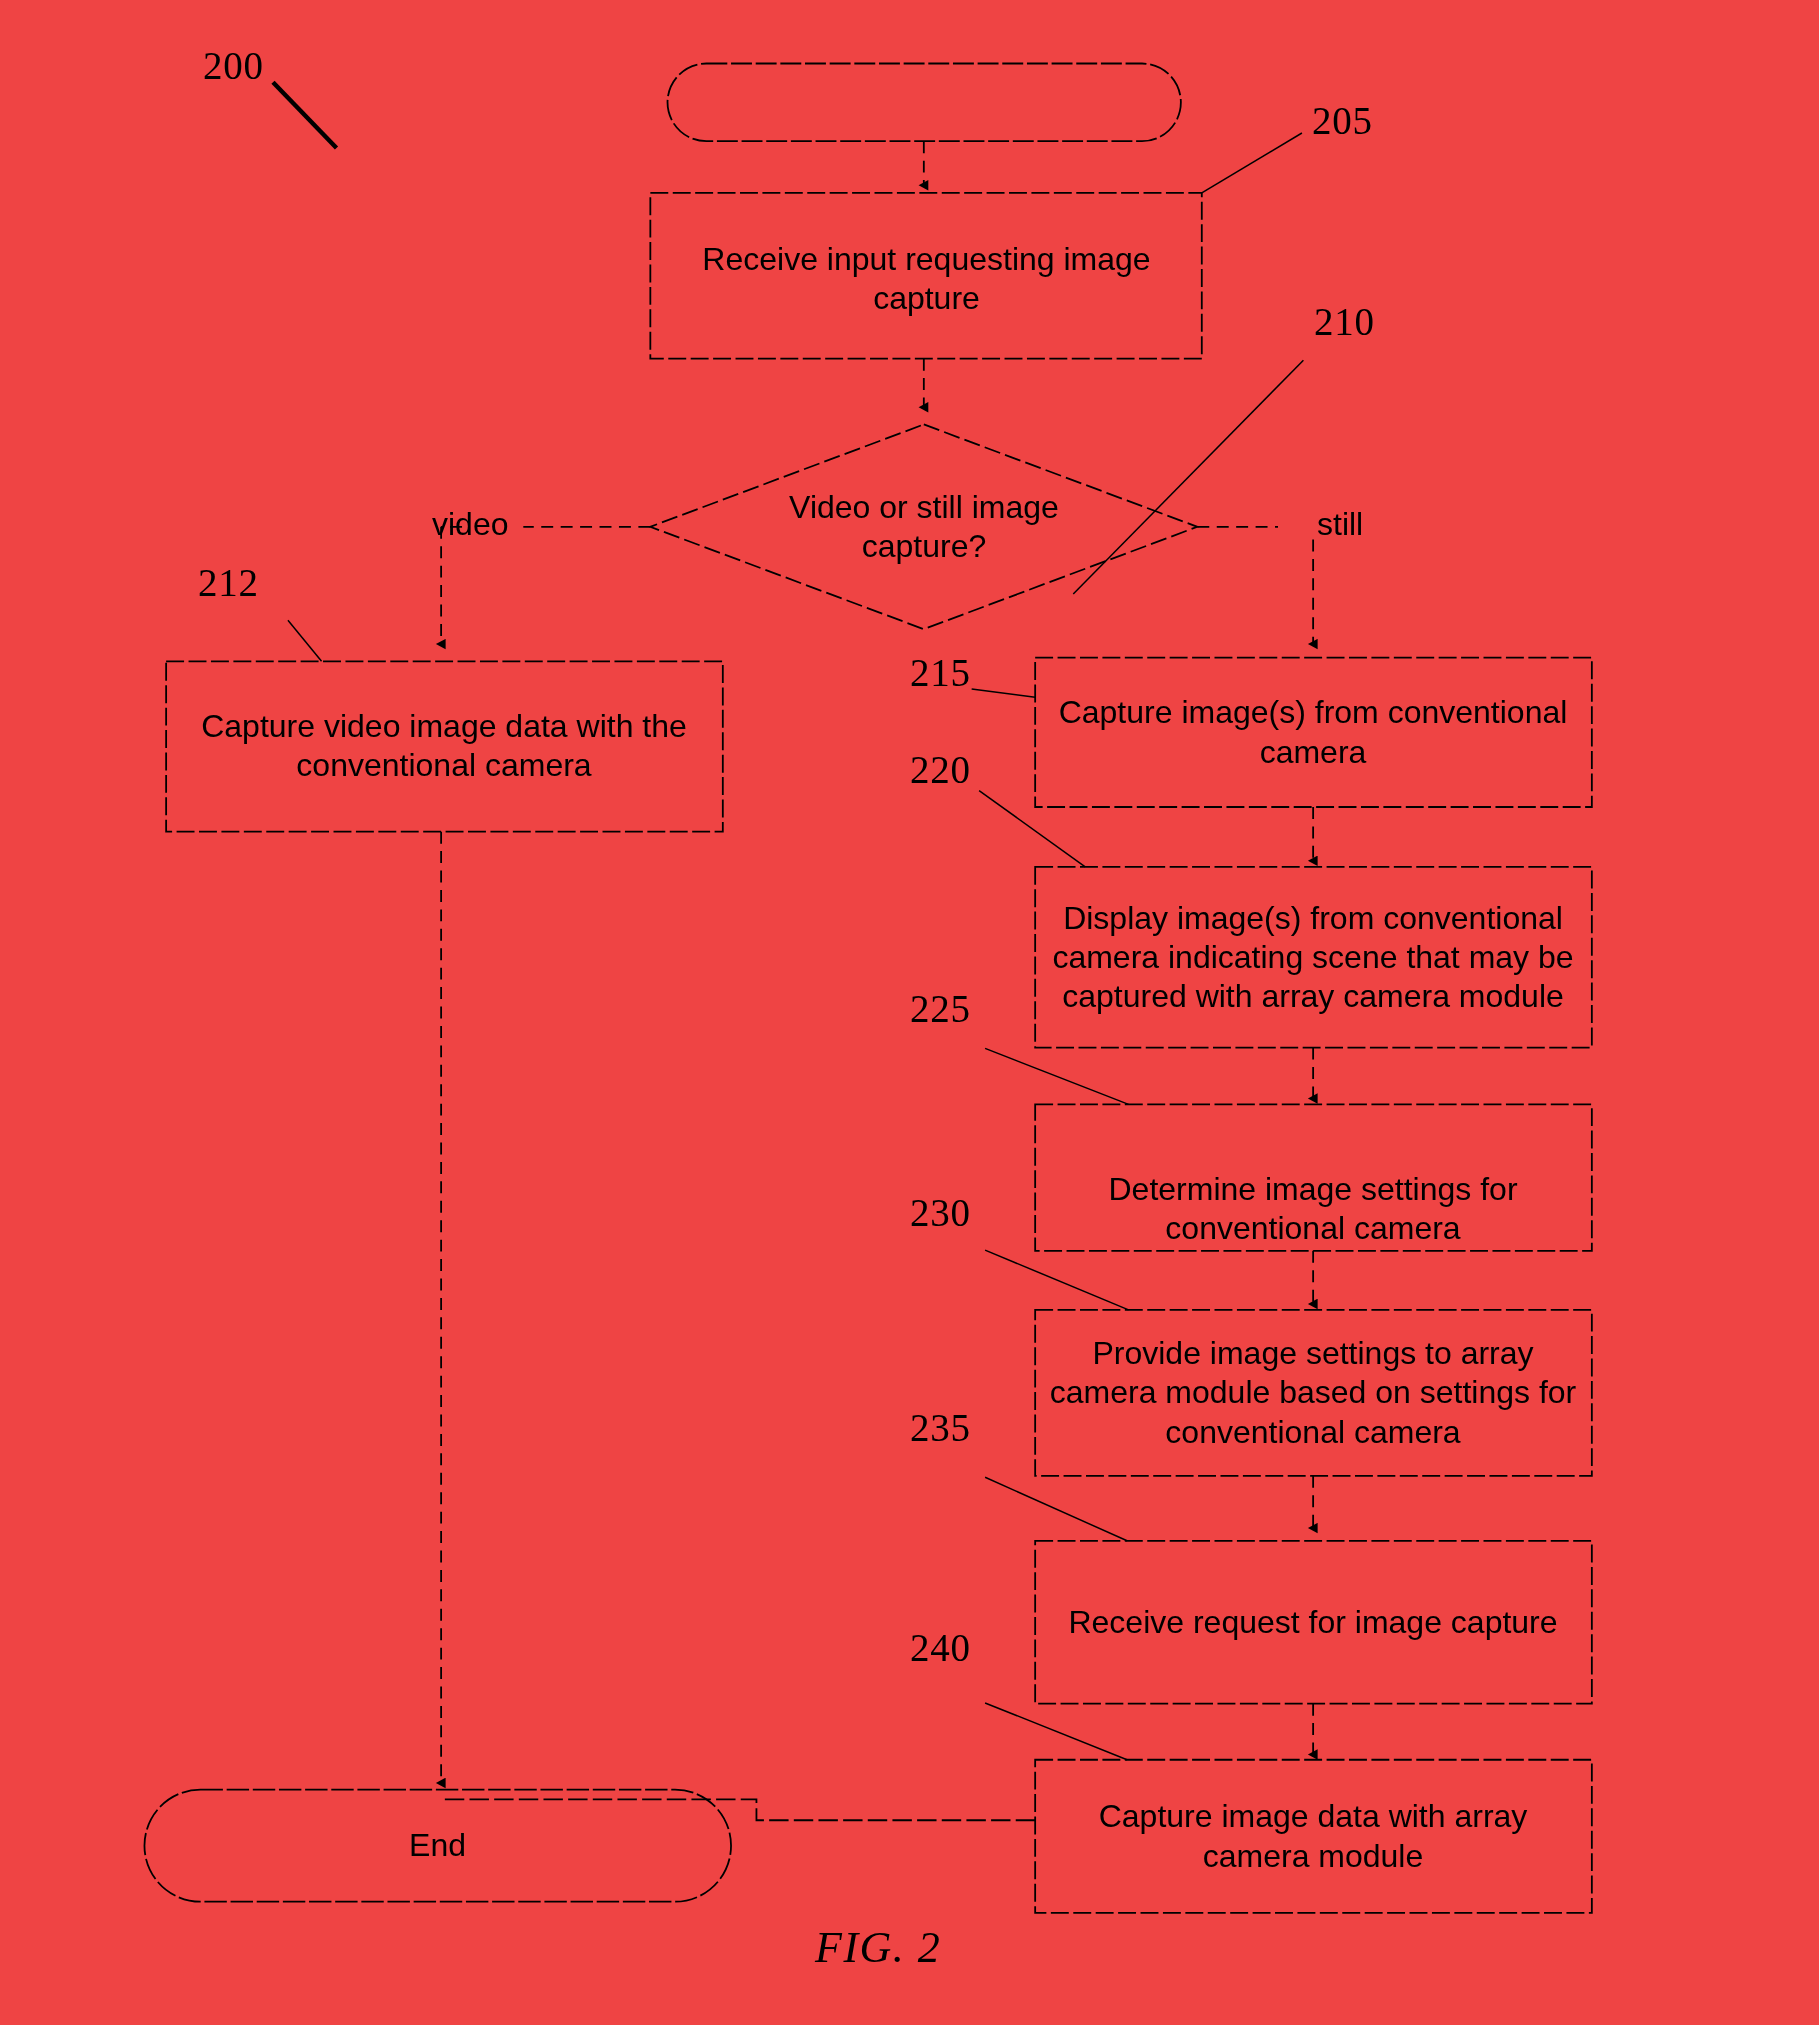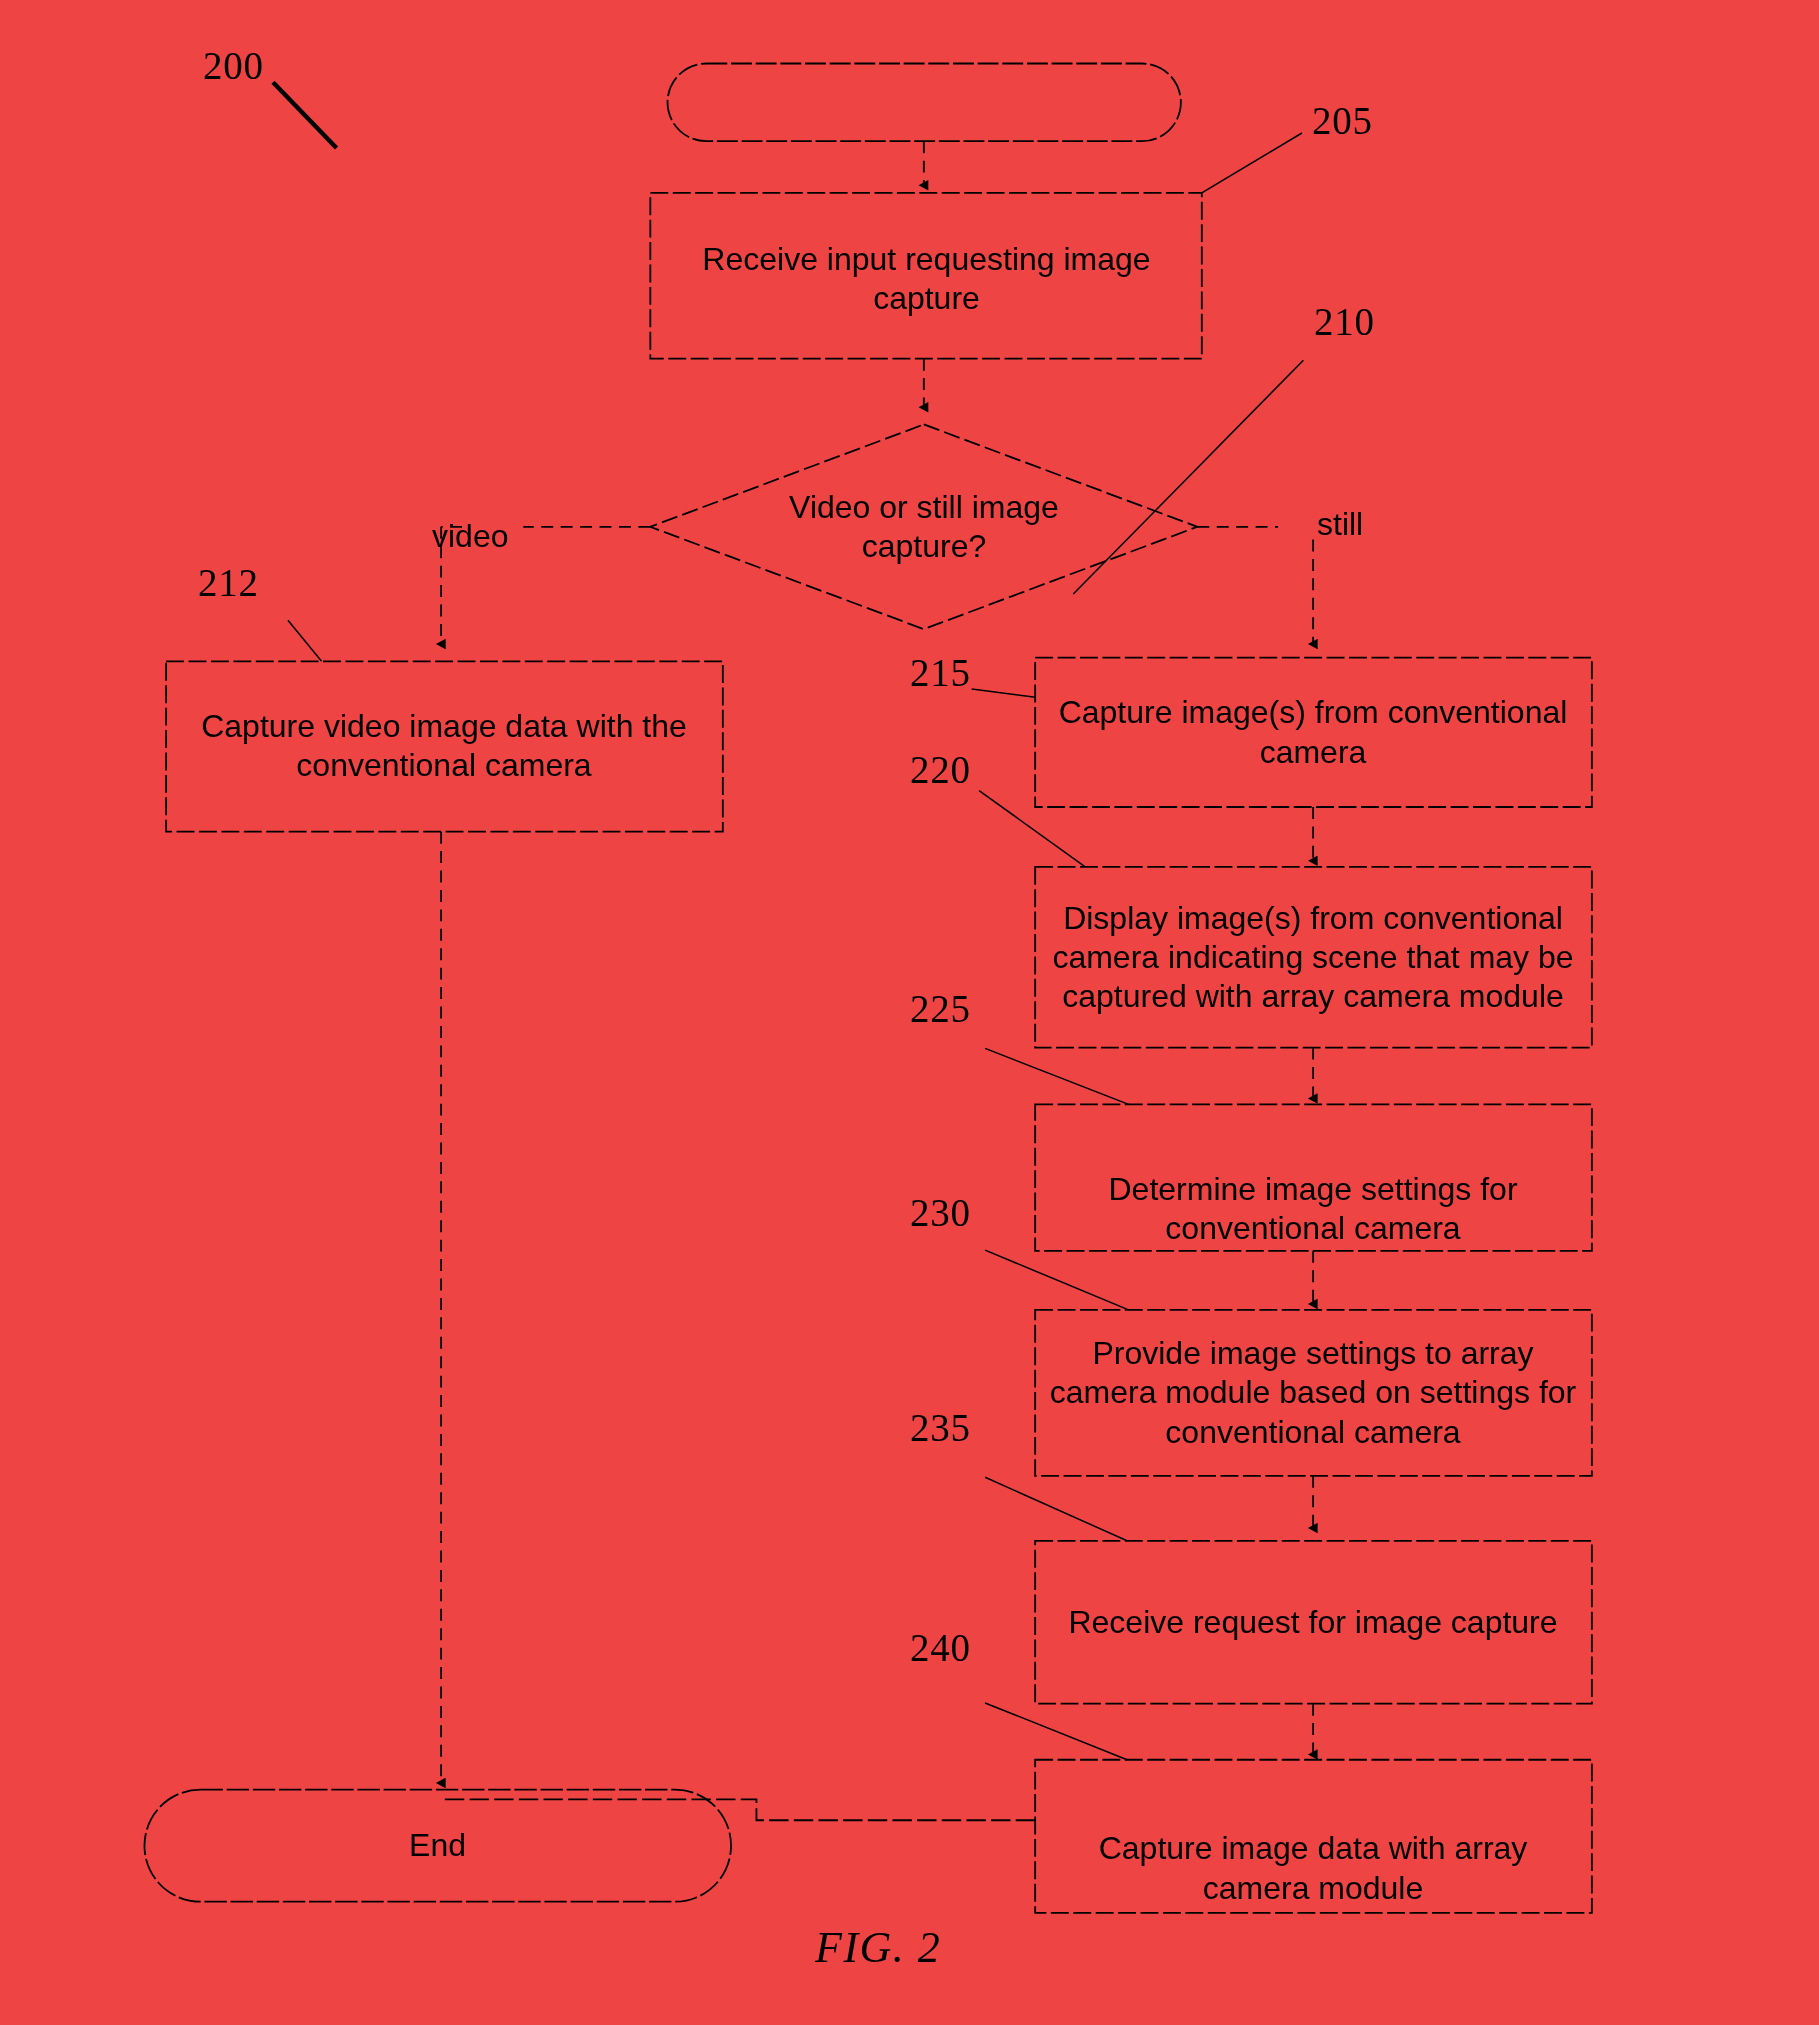--- a/index.html
+++ b/index.html
@@ -139,21 +139,21 @@
 
   <div class="ref-label" style="left:203px; top:43px;">200</div>
 
 
   <div class="ref-label" style="left:1312px; top:98px;">205</div>
   <div class="node-text" style="left:658px; top:193px; width:537px; height:172px;">Receive input requesting image capture</div>
 
   <div class="ref-label" style="left:1314px; top:299px;">210</div>
   <div class="node-text" style="left:737px; top:482px; width:374px; height:90px;">Video or still image capture?</div>
 
-  <div class="edge-label" style="left:432px; top:518px;text-align:center;">video</div>
+  <div class="edge-label" style="left:432px; top:506px;text-align:center;">video</div>
   <div class="edge-label" style="left:1317px; top:506px;">still</div>
 
   <div class="ref-label" style="left:198px; top:560px;">212</div>
   <div class="node-text" style="left:173px; top:661px; width:542px; height:170px;">Capture video image data with the conventional camera</div>
 
   <div class="ref-label" style="left:910px; top:650px;">215</div>
   <div class="node-text" style="left:1042px; top:658px; width:542px; height:149px;">Capture image(s)  from conventional camera</div>
 
   <div class="ref-label" style="left:910px; top:747px;">220</div>
   <div class="node-text" style="left:1042px; top:867px; width:542px; height:181px;">Display image(s) from conventional camera indicating scene that may be captured with array camera module</div>
@@ -161,20 +161,20 @@
   <div class="ref-label" style="left:910px; top:986px;">225</div>
   <div class="node-text" style="left:1042px; top:1104px; width:542px; height:146px;margin-top:32px;">Determine image settings for conventional camera</div>
 
   <div class="ref-label" style="left:910px; top:1190px;">230</div>
   <div class="node-text" style="left:1042px; top:1310px; width:542px; height:166px;">Provide image settings to array camera module  based on settings for conventional camera</div>
 
   <div class="ref-label" style="left:910px; top:1405px;">235</div>
   <div class="node-text" style="left:1042px; top:1541px; width:542px; height:163px;">Receive request for image capture</div>
 
   <div class="ref-label" style="left:910px; top:1625px;">240</div>
-  <div class="node-text" style="left:1042px; top:1760px; width:542px; height:153px;margin-top:32px;">Capture image data with array camera module</div>
+  <div class="node-text" style="left:1042px; top:1760px; width:542px; height:153px;">Capture image data with array camera module</div>
 
   <div class="node-text" style="left:200px; top:1790px; width:475px; height:112px;">End</div>
 
   <div class="fig-caption" style="left:815px; top:1922px;">FIG. 2</div>
 
 </div>
 
 
 </body></html>

